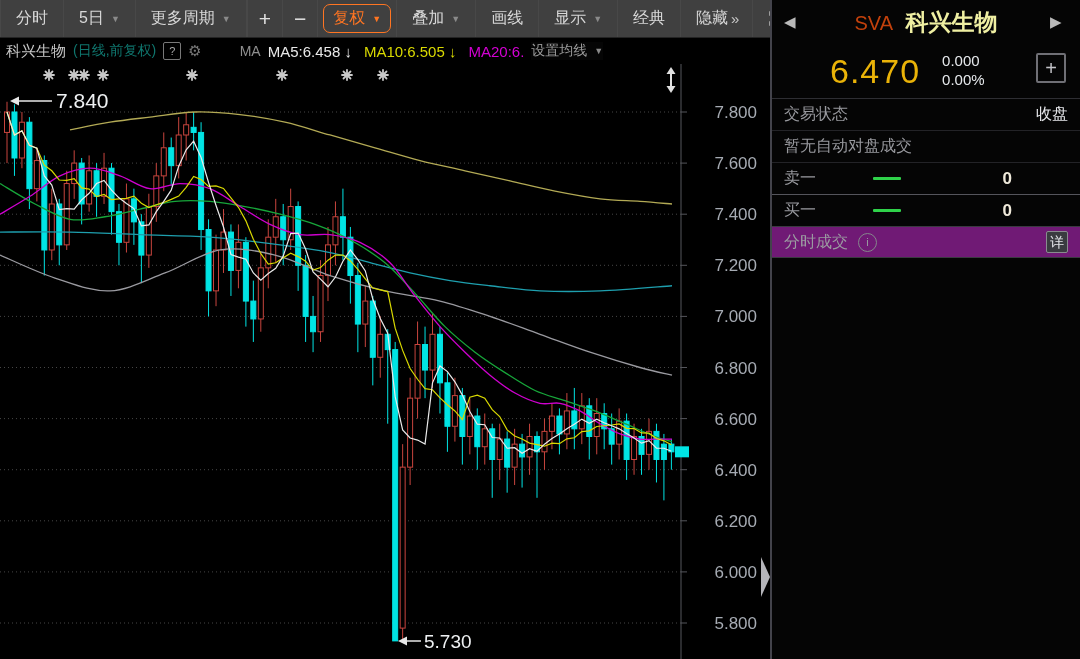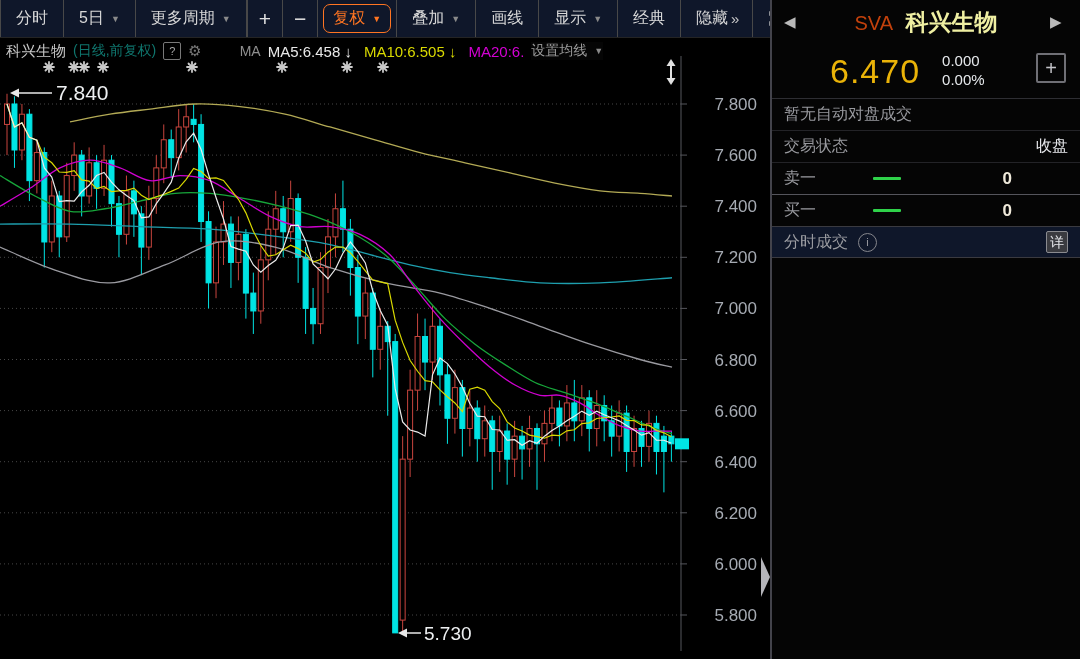--- a/index.html
+++ b/index.html
@@ -1,21 +1,21 @@
 <!DOCTYPE html>
 <html style="--accent: #ff7522; --name-yellow: #efefa2;"><head>
 <meta charset="utf-8">
 <style>
   html,body{margin:0;padding:0;background:#000;}
   #app{position:relative;width:1080px;height:659px;background:#000;overflow:hidden;
        font-family:"Liberation Sans","DejaVu Sans",sans-serif;color:#ccc;}
 
   
   .toolbar{position:absolute;left:0;top:0;width:770px;height:37px;display:flex;
-           align-items:stretch;border-bottom:1px solid #242424;background:#0f172a;}
+           align-items:stretch;border-bottom:1px solid #242424;background:#404040;}
   .tb-cell{display:flex;align-items:center;padding:0 15px;font-size:16px;color:#d8d8d8;
            border-right:1px solid #484848;cursor:default;white-space:nowrap;}
   .tb-cell:first-child{border-left:1px solid #484848;}
   .tb-gap{width:26px;}
   .tb-gap + .tb-cell{border-left:1px solid #484848;}
   .tb-cell.big{font-size:21px;padding:0 11px;color:#e0e0e0;}
   .caret{font-size:9px;color:#8a8a8a;margin-left:7px;}
   .chev{font-size:15px;color:#c8c8c8;margin-left:3px;letter-spacing:-2px;}
   .active-box{border:1px solid var(--accent,#ff6a00);color:var(--accent,#ff6a00);
               border-radius:7px;padding:3px 9px;display:flex;align-items:center;}
@@ -29,21 +29,21 @@
   .kh-sub{color:#0f766e;font-size:14px;}
   .kh-help{border:1px solid #787878;color:#a8a8a8;width:16px;height:16px;line-height:16px;
            text-align:center;font-size:11px;border-radius:2px;}
   .kh-gear{color:#787878;font-size:15px;}
   .kh-ma{color:#8f8f8f;font-size:14px;margin-left:4px;padding-left:27px;}
   .kh-mav{display:flex;gap:12px;align-items:center;}
   .kh-mav span{white-space:nowrap;}
   .kh-set{color:#9a9a9a;font-size:14px;display:flex;align-items:center;background:#050505;}
 
   
-  .chart-wrap{position:absolute;left:0;top:56px;width:890px;height:595px;}
+  .chart-wrap{position:absolute;left:0;top:64px;width:890px;height:595px;}
   svg text{font-family:"Liberation Sans","DejaVu Sans",sans-serif;}
 
   
   .collapse-handle{position:absolute;left:761px;top:557px;width:0;height:0;
      border-top:20px solid transparent;border-bottom:20px solid transparent;
      border-left:9px solid #b5b5ba;}
 
   
   .panel{position:absolute;left:770px;top:0;width:310px;height:659px;box-sizing:border-box;
          border-left:2px solid #43434b;background:#050505;}
@@ -62,21 +62,21 @@
   .s-row{height:31px;display:flex;align-items:center;padding:0 12px;font-size:16px;
          color:#98999e;border-bottom:1px solid #232327;}
   .s-val{margin-left:auto;color:#e5e6ea;}
   .q-row{height:31px;display:flex;align-items:center;padding:0 12px;font-size:16px;color:#98999e;}
   .q-row.sell{border-bottom:1px solid #55555c;}
   .q-row.buy{border-bottom:1px solid #4a4a52;}
   .q-label{width:64px;}
   .q-dash-wrap{width:78px;display:flex;justify-content:center;}
   .q-dash{width:28px;height:3px;border-radius:1px;background:#2fd24a;}
   .q-val{flex:1;text-align:right;padding-right:56px;color:#efe9da;font-weight:bold;font-size:17px;}
-  .ticks-band{height:30px;background:#0f172a;border-bottom:1px solid #3a3a40;border-top:1px solid #3a3a40;
+  .ticks-band{height:30px;background:#701a75;border-bottom:1px solid #3a3a40;border-top:1px solid #3a3a40;
               display:flex;align-items:center;padding:0 12px;color:#9b9ca1;font-size:16px;margin-top:-1px;}
   .info-i{width:17px;height:17px;border:1px solid #85868c;border-radius:50%;font-size:11px;
           display:flex;align-items:center;justify-content:center;margin-left:10px;color:#9b9ca1;}
   .detail-btn{margin-left:auto;border:1px solid #8a8b90;background:#3a3b40;color:#e3e4e8;
               font-size:14px;padding:0 3px;height:20px;line-height:20px;border-radius:2px;}
 </style>
 </head>
 <body>
 
 <div id="app">
@@ -460,25 +460,25 @@
     </div>
     <div class="price-row">
       <span class="big-price">6.470</span>
       <span class="chg-stack">
         <div>0.000</div>
         <div>0.00%</div>
       </span>
       <span class="plus-box">+</span>
     </div>
     <div class="s-row">
-      <span>暂无自动对盘成交</span>
-    </div>
-    <div class="s-row">
       <span>交易状态</span>
       <span class="s-val">收盘</span>
+    </div>
+    <div class="s-row">
+      <span>暂无自动对盘成交</span>
     </div>
     <div class="q-row sell">
       <span class="q-label">卖一</span>
       <span class="q-dash-wrap">
           <span class="q-dash" style="background: rgb(47, 210, 74);"></span>
         </span>
       <span class="q-val">0</span>
     </div>
     <div class="q-row buy">
       <span class="q-label">买一</span>

